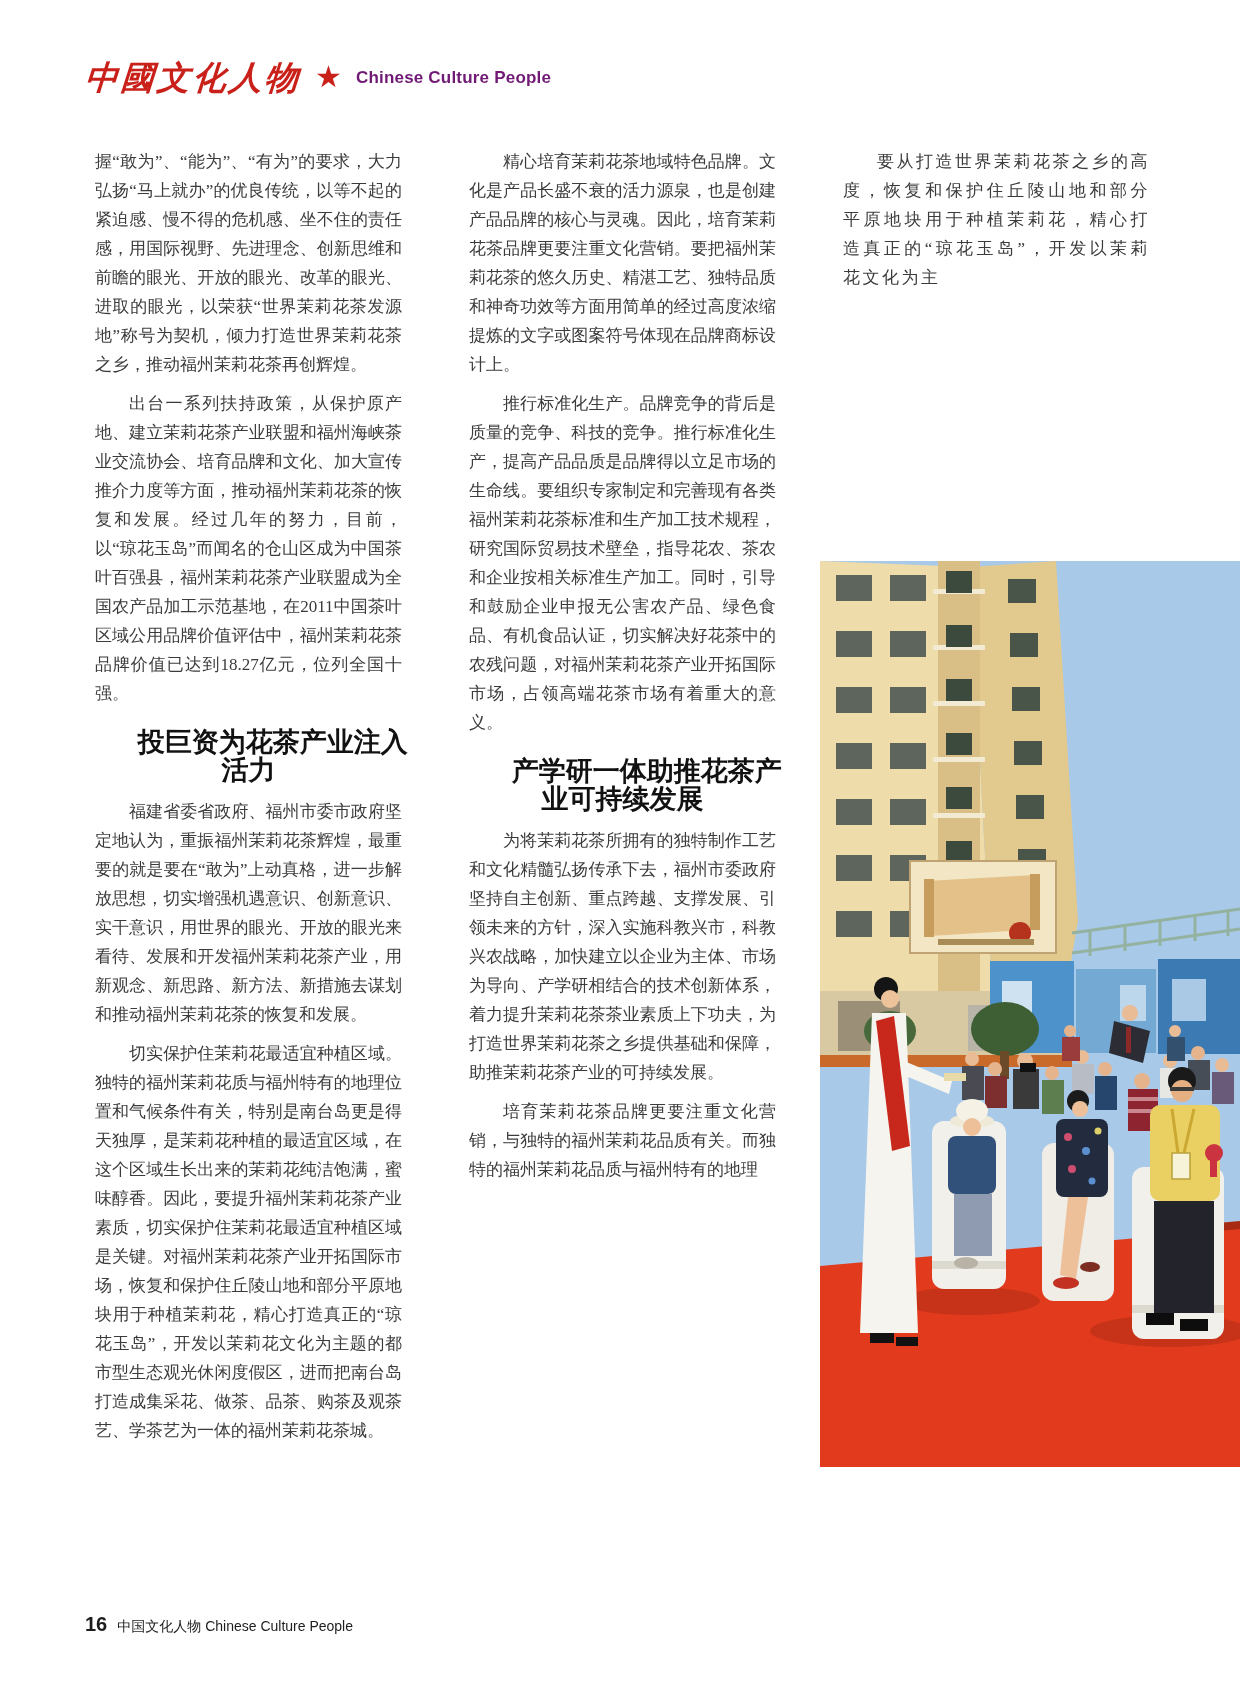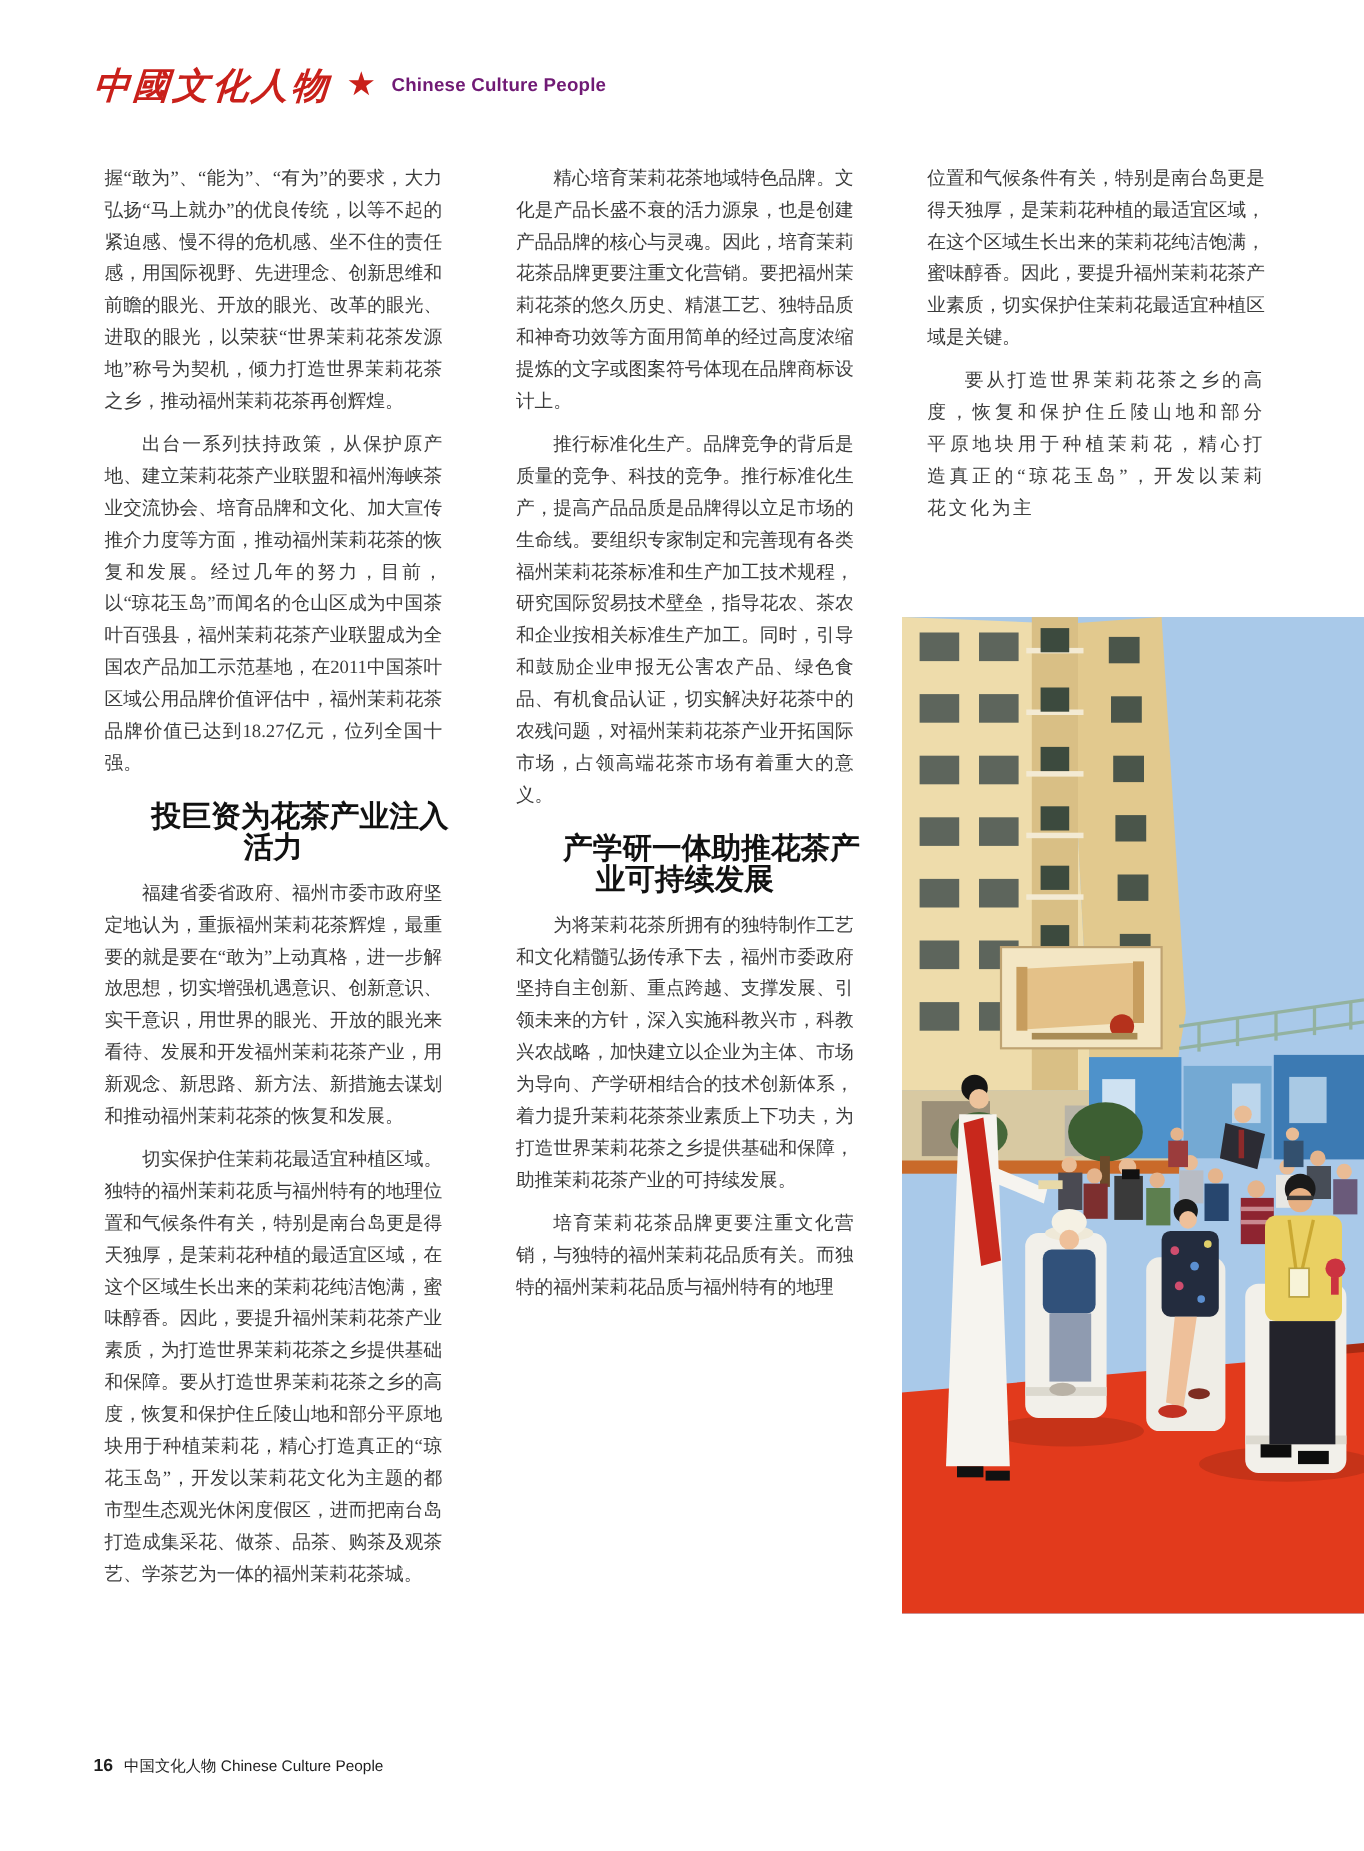--- a/index.html
+++ b/index.html
@@ -27,51 +27,50 @@
   .col p.loose{letter-spacing:2.5px;}
   .col h3{font-family:"Liberation Sans","DejaVu Sans",sans-serif;font-weight:bold;color:#111;
     font-size:27px;line-height:28px;margin:20px 0 13px;text-indent:1.8em;text-align:center;}
 
   
   .photo{position:absolute;left:820px;top:561px;width:420px;height:906px;margin:0;overflow:hidden;background:#a9c9e9;}
   .photo svg{display:block;}
 
   
   .pagefooter{position:absolute;left:85px;top:1597px;font-family:"Liberation Sans","DejaVu Sans",sans-serif;color:#1d1d1d;font-size:14px;display:flex;align-items:baseline;gap:10px;}
-  .pn{font-weight:bold;font-size:16px;}
+  .pn{font-weight:bold;font-size:20px;margin-top:16px;}
 </style>
 </head>
 <body>
 
 <div class="page">
 
   <header class="masthead">
     <span class="logo-cn">中國文化人物</span>
     <span class="logo-star">★</span>
     <span class="logo-en">Chinese Culture People</span>
   </header>
 
   <div class="col col1">
     <p class="noind">握“敢为”、“能为”、“有为”的要求，大力弘扬“马上就办”的优良传统，以等不起的紧迫感、慢不得的危机感、坐不住的责任感，用国际视野、先进理念、创新思维和前瞻的眼光、开放的眼光、改革的眼光、进取的眼光，以荣获“世界茉莉花茶发源地”称号为契机，倾力打造世界茉莉花茶之乡，推动福州茉莉花茶再创辉煌。</p>
     <p>出台一系列扶持政策，从保护原产地、建立茉莉花茶产业联盟和福州海峡茶业交流协会、培育品牌和文化、加大宣传推介力度等方面，推动福州茉莉花茶的恢复和发展。经过几年的努力，目前，以“琼花玉岛”而闻名的仓山区成为中国茶叶百强县，福州茉莉花茶产业联盟成为全国农产品加工示范基地，在2011中国茶叶区域公用品牌价值评估中，福州茉莉花茶品牌价值已达到18.27亿元，位列全国十强。</p>
     <h3>投巨资为花茶产业注入活力</h3>
     <p>福建省委省政府、福州市委市政府坚定地认为，重振福州茉莉花茶辉煌，最重要的就是要在“敢为”上动真格，进一步解放思想，切实增强机遇意识、创新意识、实干意识，用世界的眼光、开放的眼光来看待、发展和开发福州茉莉花茶产业，用新观念、新思路、新方法、新措施去谋划和推动福州茉莉花茶的恢复和发展。</p>
-    <p>切实保护住茉莉花最适宜种植区域。独特的福州茉莉花质与福州特有的地理位置和气候条件有关，特别是南台岛更是得天独厚，是茉莉花种植的最适宜区域，在这个区域生长出来的茉莉花纯洁饱满，蜜味醇香。因此，要提升福州茉莉花茶产业素质，为打造世界茉莉花茶之乡提供基础和保障。要从打造世界茉莉花茶之乡的高度，恢复和保护住丘陵山地和部分平原地块用于种植茉莉花，精心打造真正的“琼花玉岛”，开发以茉莉花文化为主题的都市型生态观光休闲度假区，进而把南台岛打造成集采花、做茶、品茶、购茶及观茶艺、学茶艺为一体的福州茉莉花茶城。</p>
+    <p>切实保护住茉莉花最适宜种植区域。独特的福州茉莉花质与福州特有的地理位置和气候条件有关，特别是南台岛更是得天独厚，是茉莉花种植的最适宜区域，在这个区域生长出来的茉莉花纯洁饱满，蜜味醇香。因此，要提升福州茉莉花茶产业素质，切实保护住茉莉花最适宜种植区域是关键。对福州茉莉花茶产业开拓国际市场，恢复和保护住丘陵山地和部分平原地块用于种植茉莉花，精心打造真正的“琼花玉岛”，开发以茉莉花文化为主题的都市型生态观光休闲度假区，进而把南台岛打造成集采花、做茶、品茶、购茶及观茶艺、学茶艺为一体的福州茉莉花茶城。</p>
   </div>
 
   <div class="col col2">
     <p>精心培育茉莉花茶地域特色品牌。文化是产品长盛不衰的活力源泉，也是创建产品品牌的核心与灵魂。因此，培育茉莉花茶品牌更要注重文化营销。要把福州茉莉花茶的悠久历史、精湛工艺、独特品质和神奇功效等方面用简单的经过高度浓缩提炼的文字或图案符号体现在品牌商标设计上。</p>
     <p>推行标准化生产。品牌竞争的背后是质量的竞争、科技的竞争。推行标准化生产，提高产品品质是品牌得以立足市场的生命线。要组织专家制定和完善现有各类福州茉莉花茶标准和生产加工技术规程，研究国际贸易技术壁垒，指导花农、茶农和企业按相关标准生产加工。同时，引导和鼓励企业申报无公害农产品、绿色食品、有机食品认证，切实解决好花茶中的农残问题，对福州茉莉花茶产业开拓国际市场，占领高端花茶市场有着重大的意义。</p>
     <h3>产学研一体助推花茶产业可持续发展</h3>
     <p>为将茉莉花茶所拥有的独特制作工艺和文化精髓弘扬传承下去，福州市委政府坚持自主创新、重点跨越、支撑发展、引领未来的方针，深入实施科教兴市，科教兴农战略，加快建立以企业为主体、市场为导向、产学研相结合的技术创新体系，着力提升茉莉花茶茶业素质上下功夫，为打造世界茉莉花茶之乡提供基础和保障，助推茉莉花茶产业的可持续发展。</p>
     <p>培育茉莉花茶品牌更要注重文化营销，与独特的福州茉莉花品质有关。而独特的福州茉莉花品质与福州特有的地理</p>
   </div>
 
   <div class="col col3">
-    <p class="noind">位置和气候条件有关，特别是南台岛更是得天独厚，是茉莉花种植的最适宜区域，在这个区域生长出来的茉莉花纯洁饱满，蜜味醇香。因此，要提升福州茉莉花茶产业素质，切实保护住茉莉花最适宜种植区域是关键。</p>
     <p class="loose">要从打造世界茉莉花茶之乡的高度，恢复和保护住丘陵山地和部分平原地块用于种植茉莉花，精心打造真正的“琼花玉岛”，开发以茉莉花文化为主</p>
   </div>
 
   <figure class="photo">
     <svg viewBox="0 0 420 906" width="420" height="906" xmlns="http://www.w3.org/2000/svg">
 
       <rect x="0" y="0" width="420" height="906" fill="#a9c9e9"></rect>
 
       <g>
         <polygon points="0,0 150,6 172,430 0,430" fill="#eedcab"></polygon>

